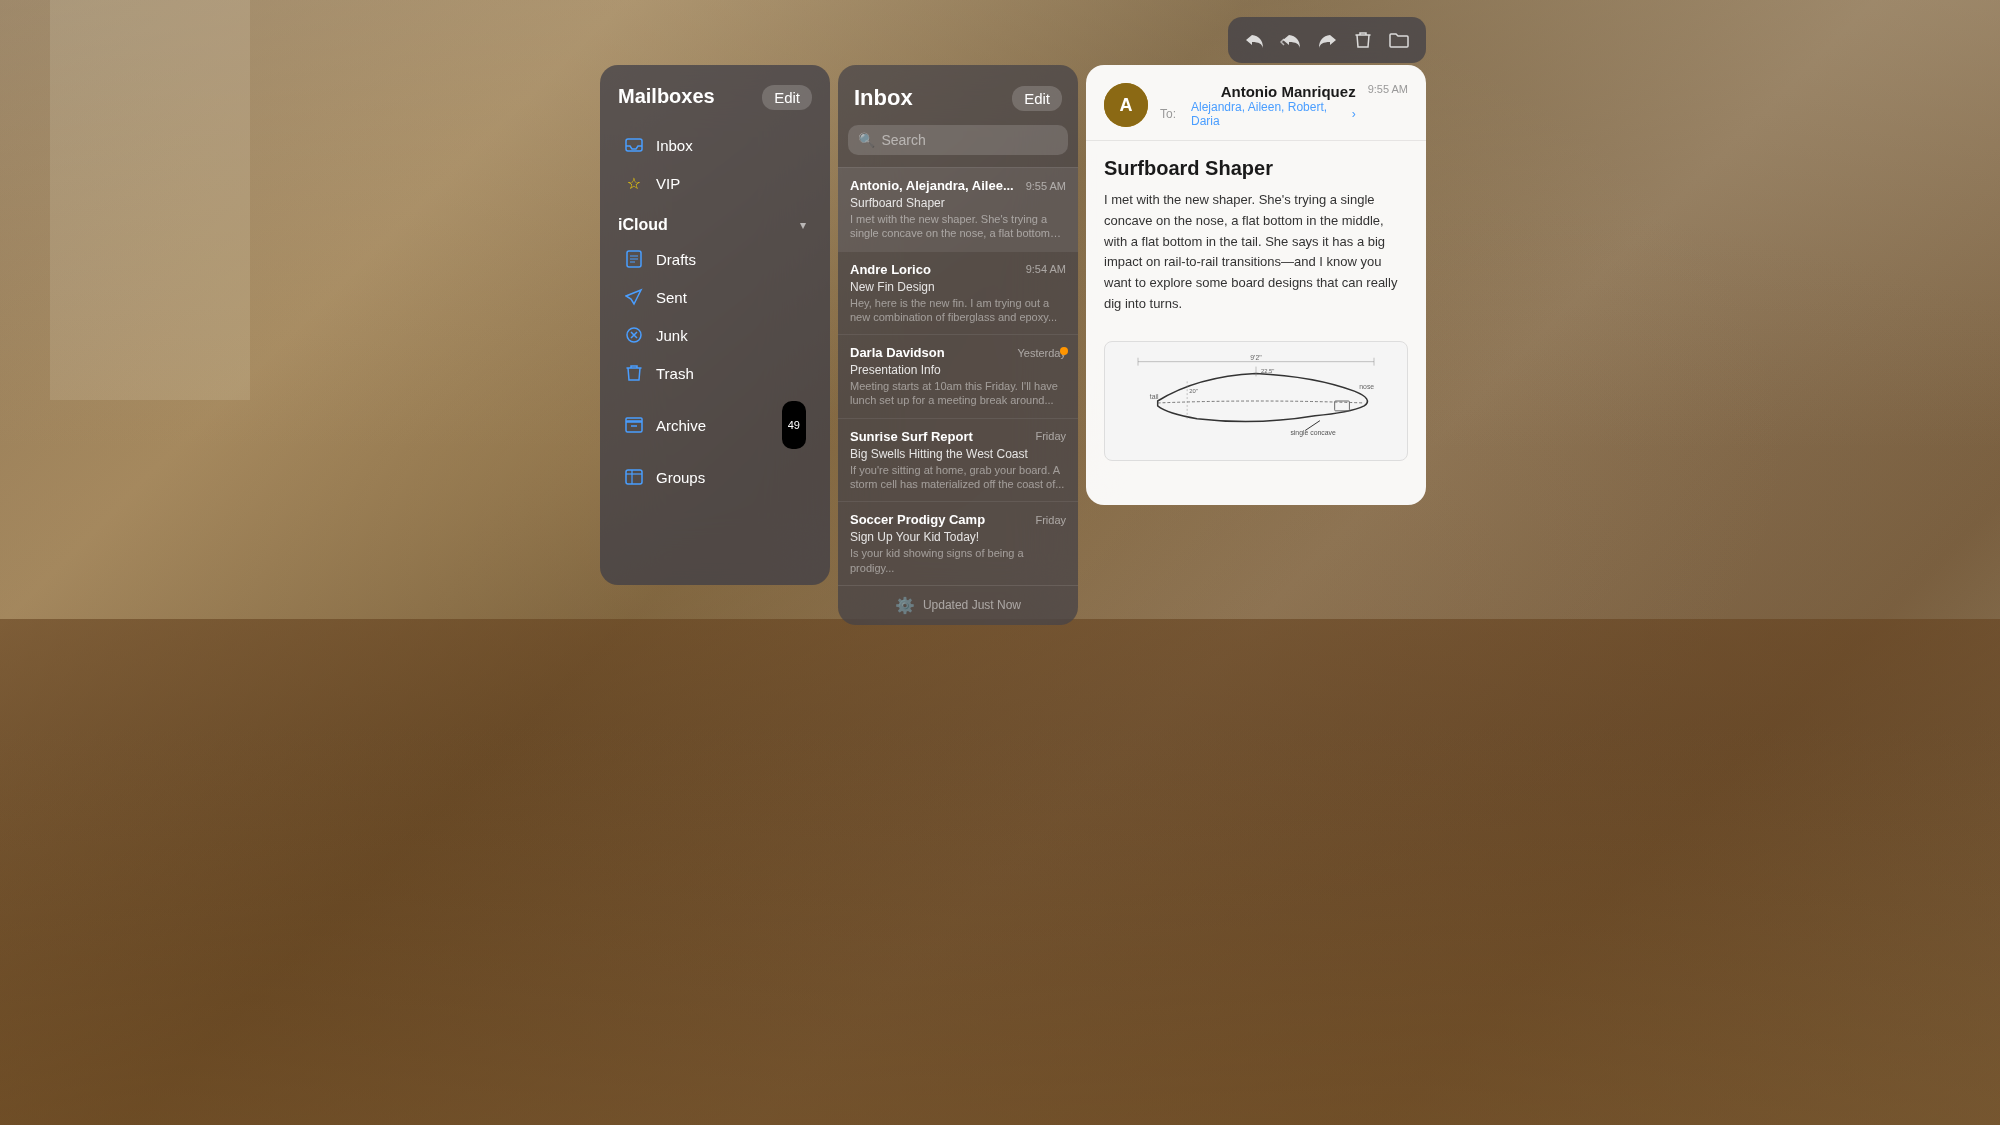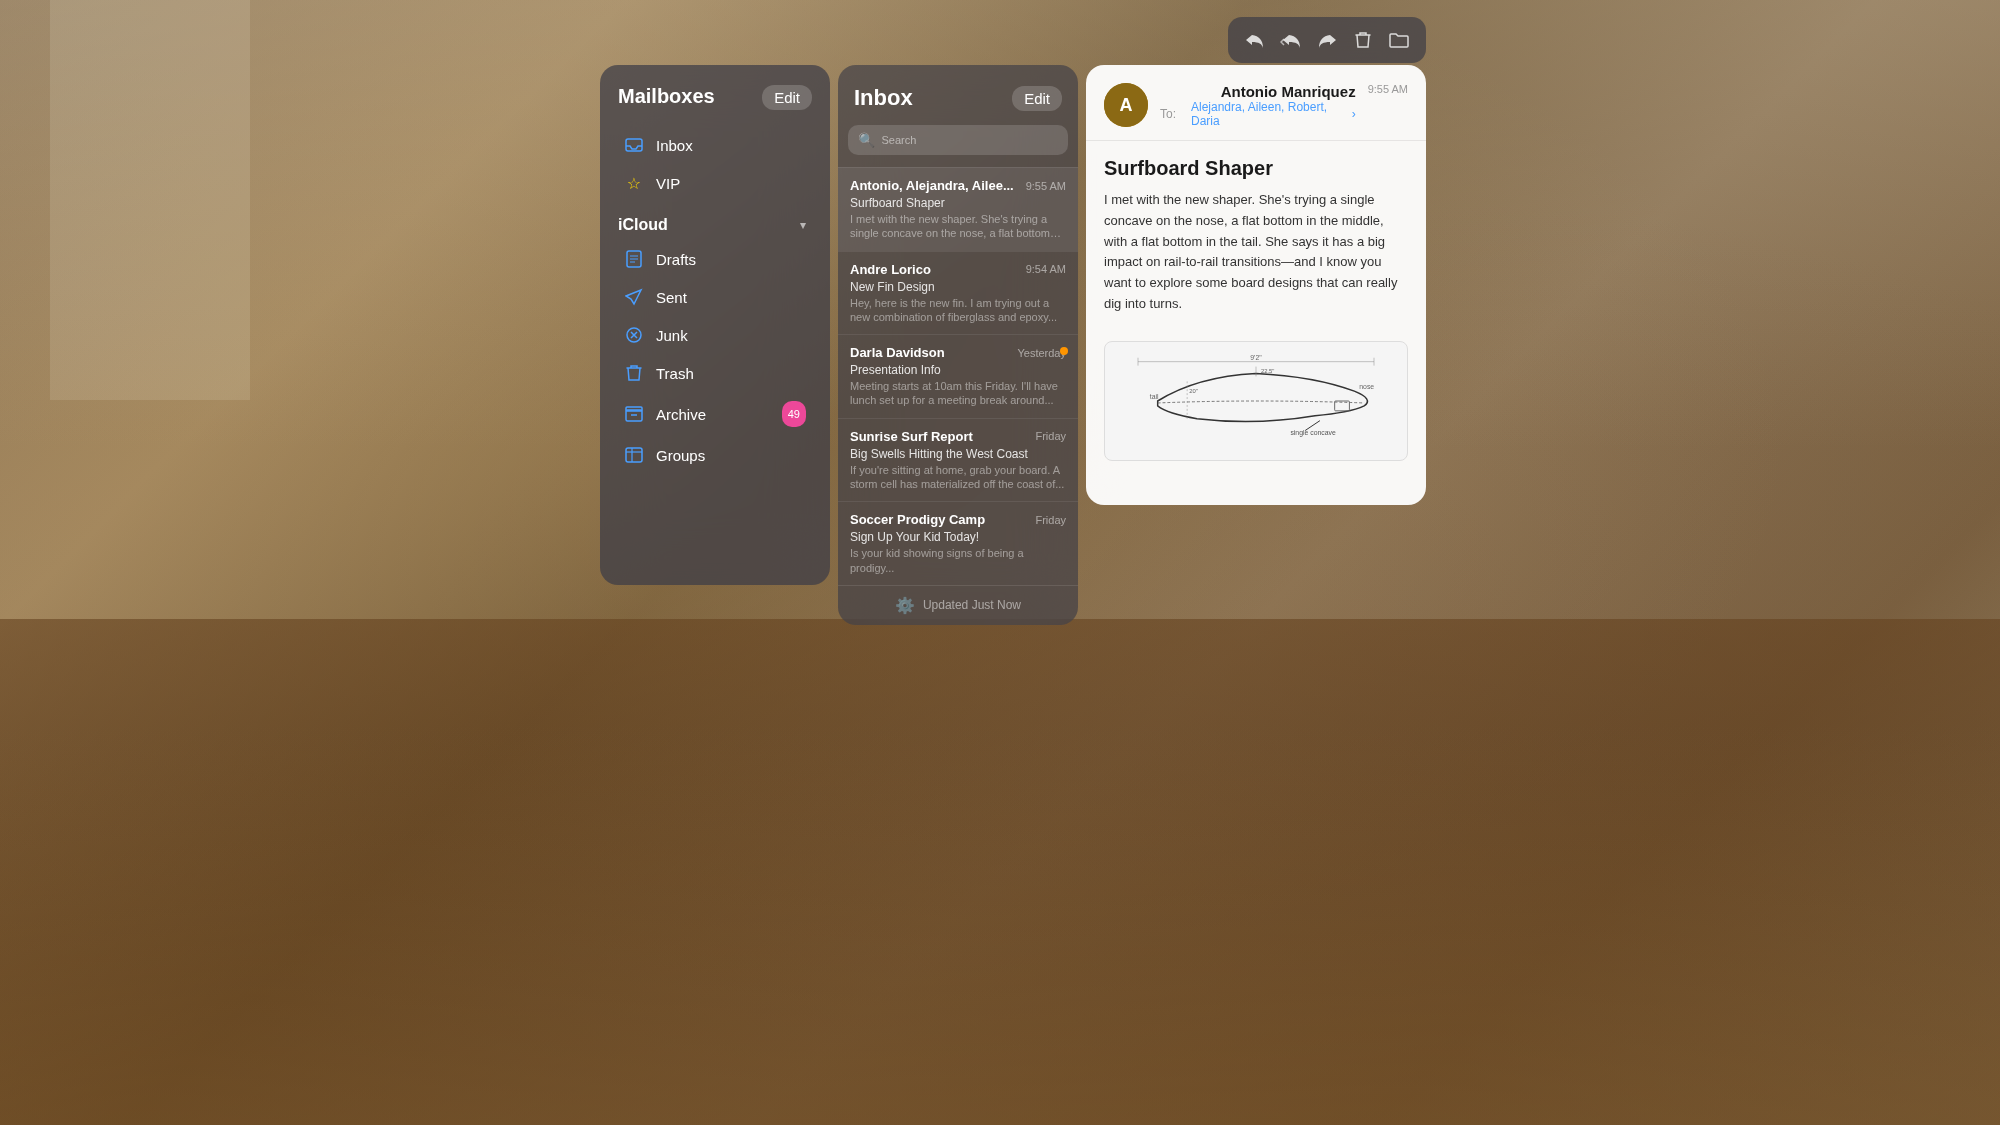--- a/index.html
+++ b/index.html
@@ -122,25 +122,25 @@
       font-size: 16px;
       font-weight: 600;
     }
 
     .chevron-icon {
       color: rgba(255,255,255,0.6);
       font-size: 12px;
     }
 
     .badge {
-      background: #ec4899;
+      background: #000000;
       color: white;
       border-radius: 10px;
       font-size: 11px;
-      padding: 7px 6px;
+      padding: 18px 6px;
       margin-left: auto;
     }
 
     
     .inbox-panel {
       width: 240px;
       min-height: 520px;
       background: rgba(60, 60, 70, 0.65);
       backdrop-filter: blur(30px);
       -webkit-backdrop-filter: blur(30px);
@@ -177,21 +177,21 @@
     .search-icon {
       color: rgba(255,255,255,0.6);
       font-size: 14px;
     }
 
     .search-input {
       background: none;
       border: none;
       outline: none;
       color: rgba(255,255,255,0.8);
-      font-size: 11px;
+      font-size: 14px;
       width: 100%;
     }
 
     .search-input::placeholder {
       color: rgba(255,255,255,0.5);
     }
 
     .email-list {
       flex: 1;
       overflow-y: auto;

